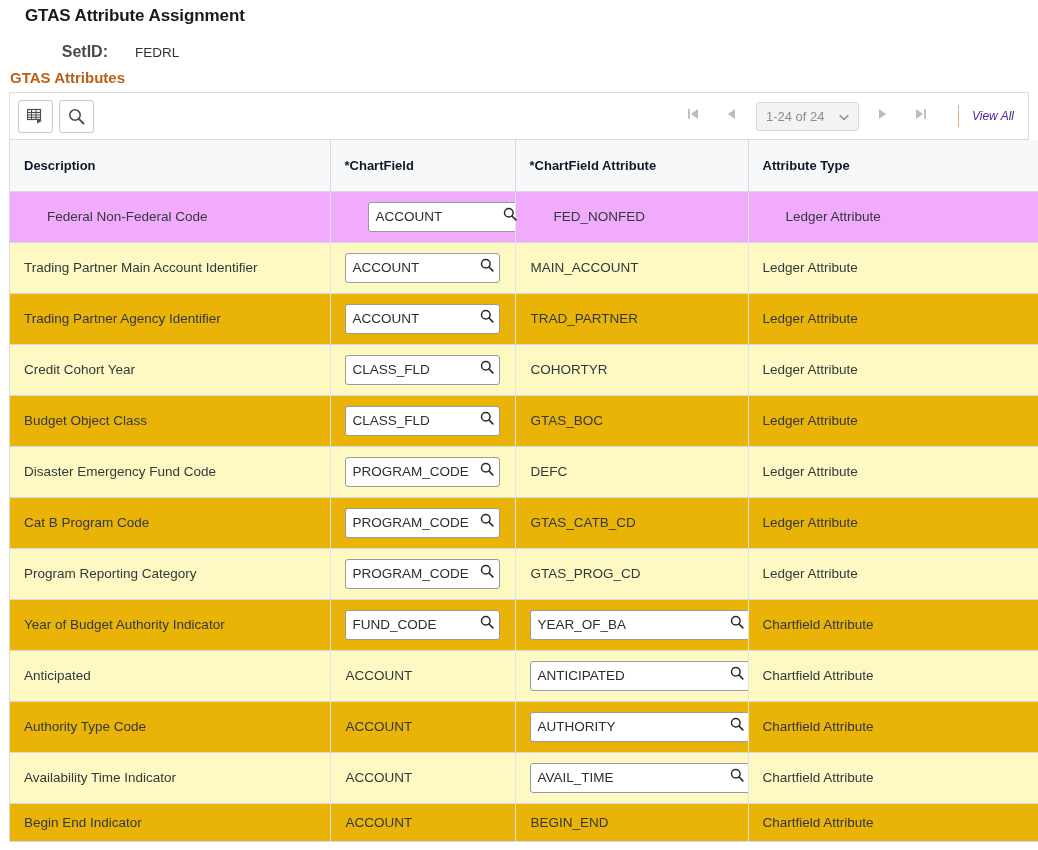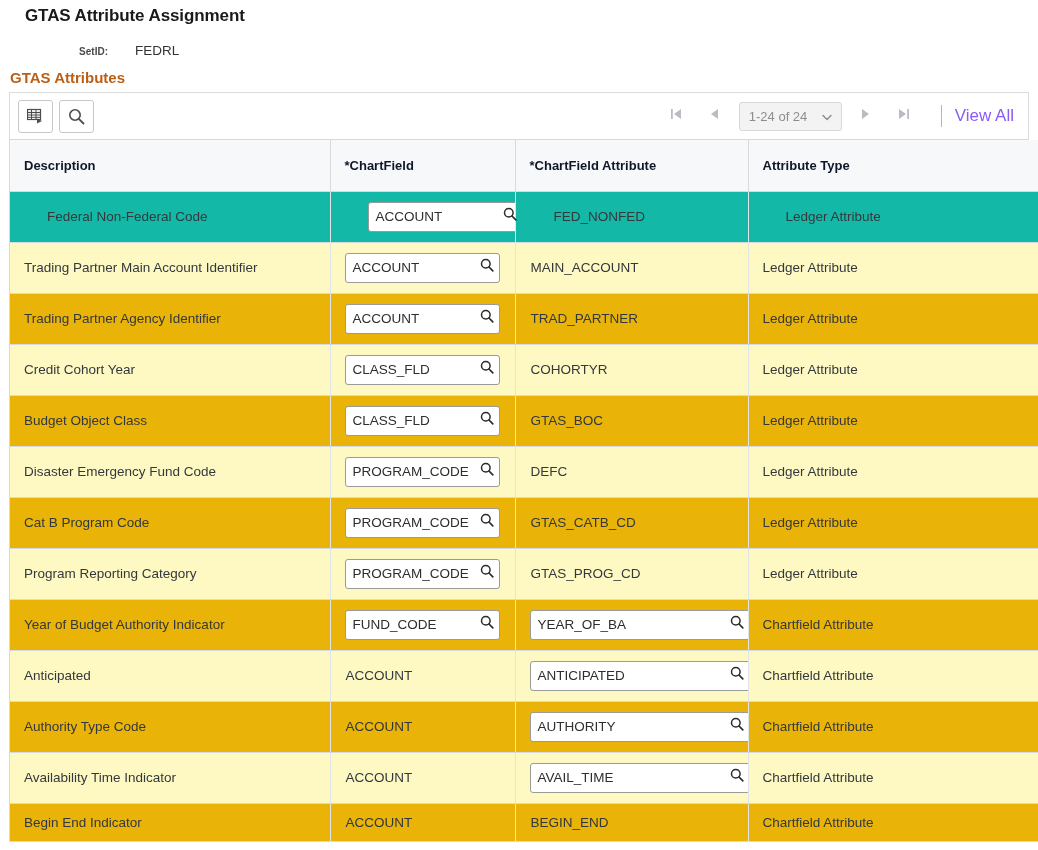--- a/index.html
+++ b/index.html
@@ -21,21 +21,21 @@
     letter-spacing: -0.1px;
   }
 
   .setid-row {
     display: flex;
     align-items: baseline;
     padding: 17px 0 0 0;
     height: 30px;
   }
   .setid-label {
-    font-size: 10px;
+    font-size: 16px;
     font-weight: bold;
     color: #4a4a4a;
     width: 108px;
     text-align: right;
     padding-right: 0;
   }
   .setid-value {
     font-size: 13.5px;
     color: #333;
     padding-left: 27px;
@@ -98,24 +98,25 @@
     padding: 0 9px;
     cursor: pointer;
     margin: 0 5px;
   }
   .pg-sep {
     width: 1px; height: 22px;
     background: #d9b183;
     margin: 0 13px 0 18px;
   }
   .view-all {
-    font-size: 17px;
-    color: #8b5cf6;
+    font-size: 12px;
+    color: #4c1d95;
     cursor: pointer;
     padding-right: 2px;
+    font-style: italic;
   }
 
   
   .grid-wrap {
     margin: 0 9px 0 9px;
     border-left: 1px solid #d6dade;
     border-right: 1px solid #d6dade;
     border-top: 1px solid #d6dade;
   }
   table.grid {
@@ -142,21 +143,21 @@
     padding: 10px 0 10px 14px;
     vertical-align: middle;
     border-right: 1px solid #e2e5e8;
     border-bottom: 1px solid #d6dade;
     color: #33383d;
     font-size: 13.5px;
     line-height: 1.28;
   }
   table.grid td:last-child { border-right: none; }
 
-  tr.r-first td { background: #14b8a6; padding-left: 37px; }
+  tr.r-first td { background: #f0abfc; padding-left: 37px; }
   tr.r-alt   td { background: #fef9c3; }
   tr.r-plain td { background: #eab308; }
 
   .col-desc { width: 320px; }
   .col-cf   { width: 185px; }
   .col-cfa  { width: 233px; }
   .col-at   { width: 300px; }
 
   
   .lookup {

